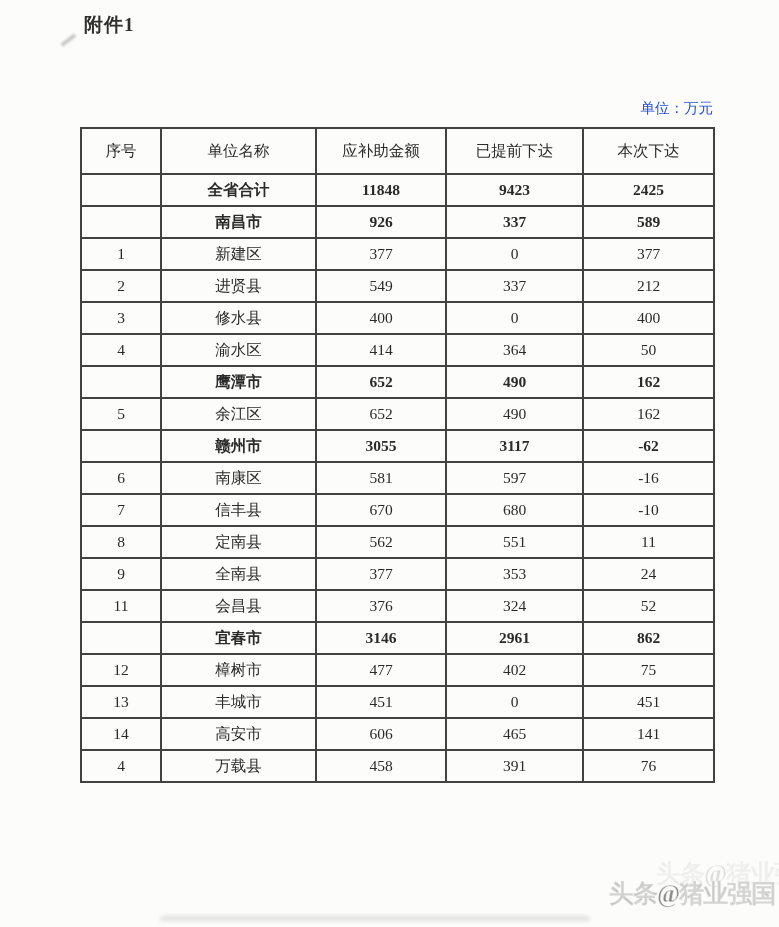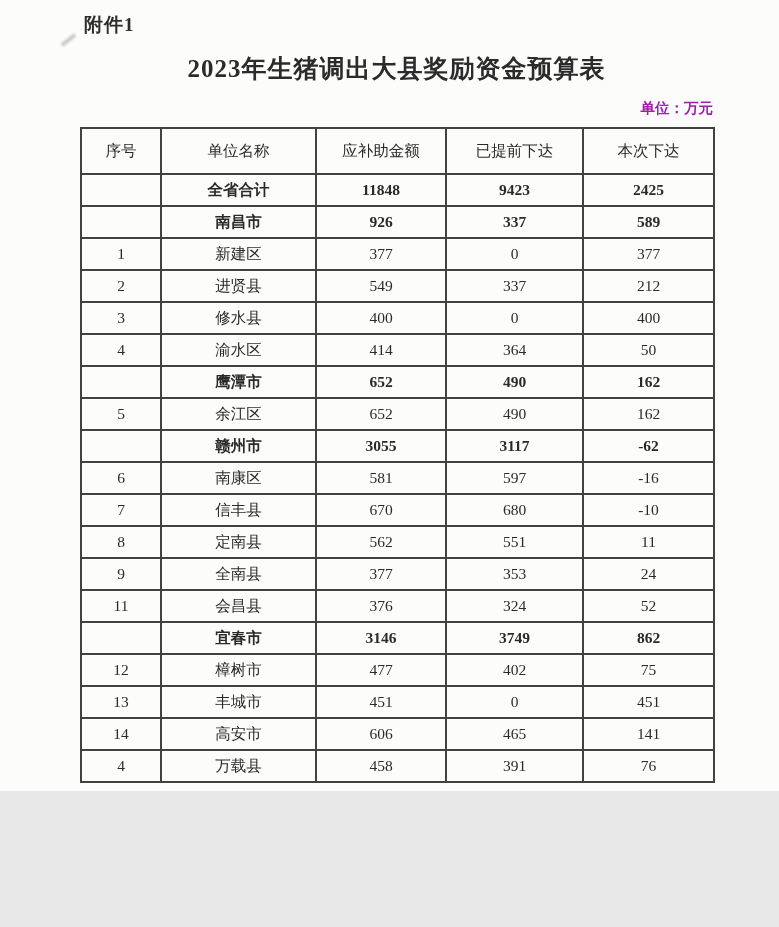--- a/index.html
+++ b/index.html
@@ -2,21 +2,21 @@
 <html><head>
 <meta charset="utf-8">
 <style>
   * { margin: 0; padding: 0; box-sizing: border-box; }
   html, body { background: #e8e8e8; }
   body { font-family: "Liberation Serif", "DejaVu Serif", serif; }
 
   .page {
     position: relative;
     width: 779px;
-    height: 791px;
+    height: 927px;
     margin: 0 auto;
     background: #fcfcfb;
     overflow: hidden;
     color: #262626;
   }
 
   .attachment-label {
     position: absolute;
     left: 84px;
     top: 12px;
@@ -38,22 +38,21 @@
     color: #2b2b2b;
   }
 
   .unit-note {
     position: absolute;
     left: 80px;
     top: 99px;
     width: 633px;
     text-align: right;
     font-size: 14.5px;
-    color: #a21caf;
-    font-weight: bold;
+    color: #1d4ed8;
   }
 
   table.budget-table {
     position: absolute;
     left: 80px;
     top: 127px;
     width: 633px;
     border-collapse: collapse;
     table-layout: fixed;
     font-size: 15.5px;
@@ -114,21 +113,20 @@
 </style>
 </head>
 <body>
 
 <div class="page">
 
   <div class="artifact-corner"></div>
 
   <div class="attachment-label">附件1</div>
 
-  <div class="doc-title">2023年生猪调出大县奖励资金预算表</div>
 
   <div class="unit-note">单位：万元</div>
 
   <table class="budget-table">
     <colgroup>
       <col style="width:80px">
       <col style="width:155px">
       <col style="width:130px">
       <col style="width:137px">
       <col style="width:131px">
@@ -238,21 +236,21 @@
           <td>11</td>
           <td>会昌县</td>
           <td>376</td>
           <td>324</td>
           <td>52</td>
         </tr>
         <tr class="bold-row">
           <td></td>
           <td>宜春市</td>
           <td>3146</td>
-          <td>3749</td>
+          <td>2961</td>
           <td>862</td>
         </tr>
         <tr>
           <td>12</td>
           <td>樟树市</td>
           <td>477</td>
           <td>402</td>
           <td>75</td>
         </tr>
         <tr>

